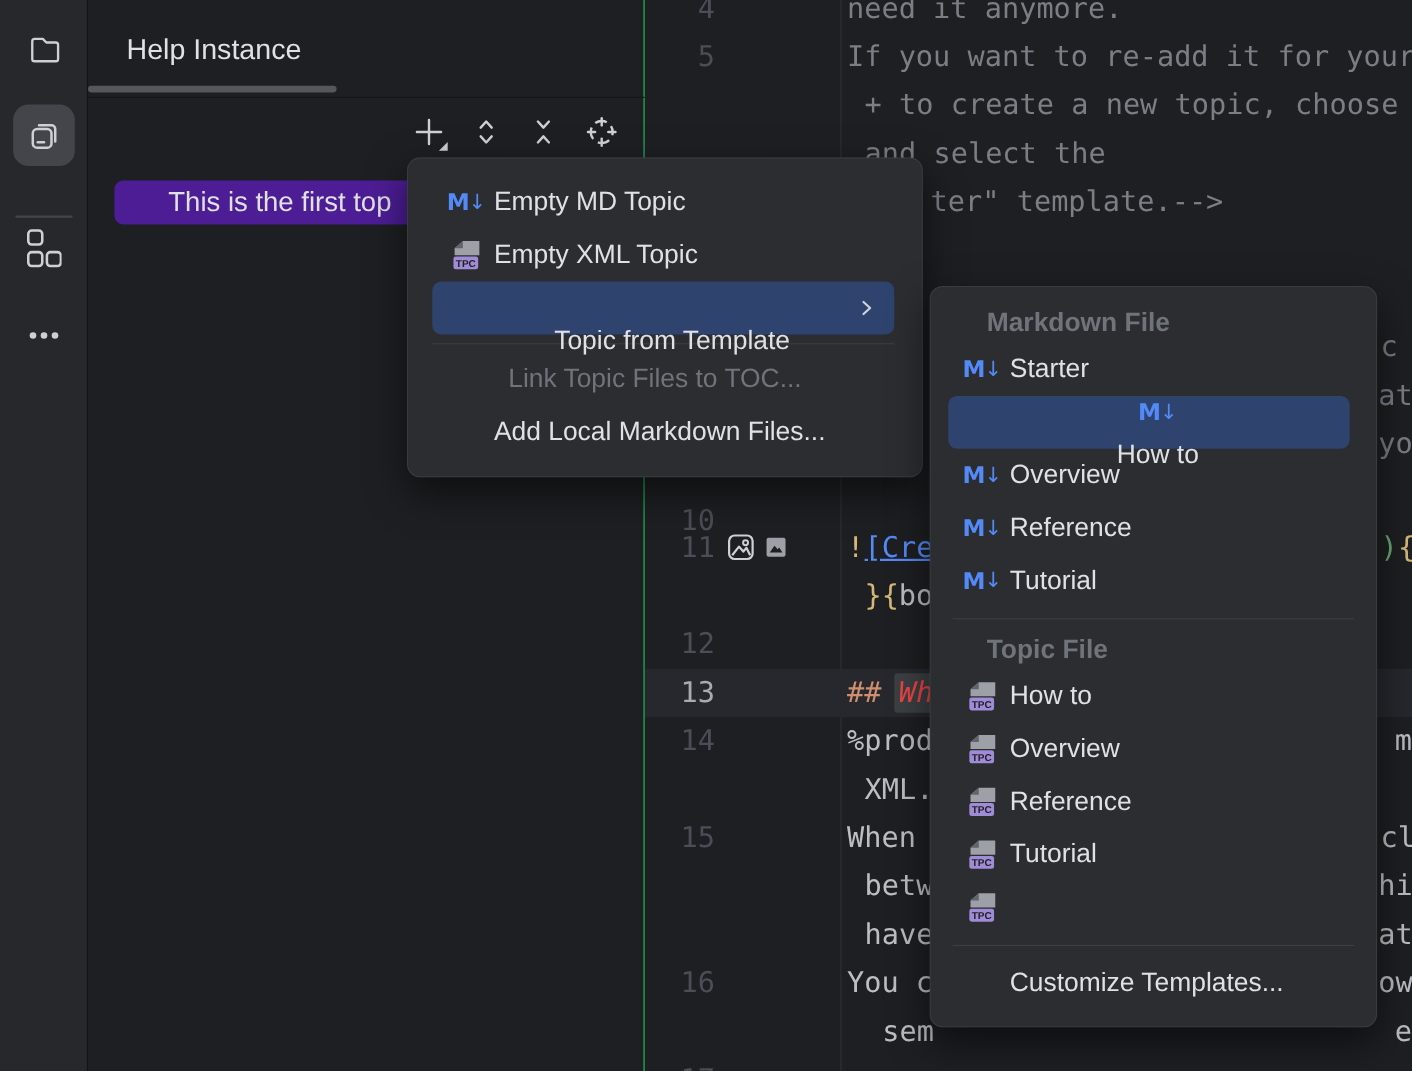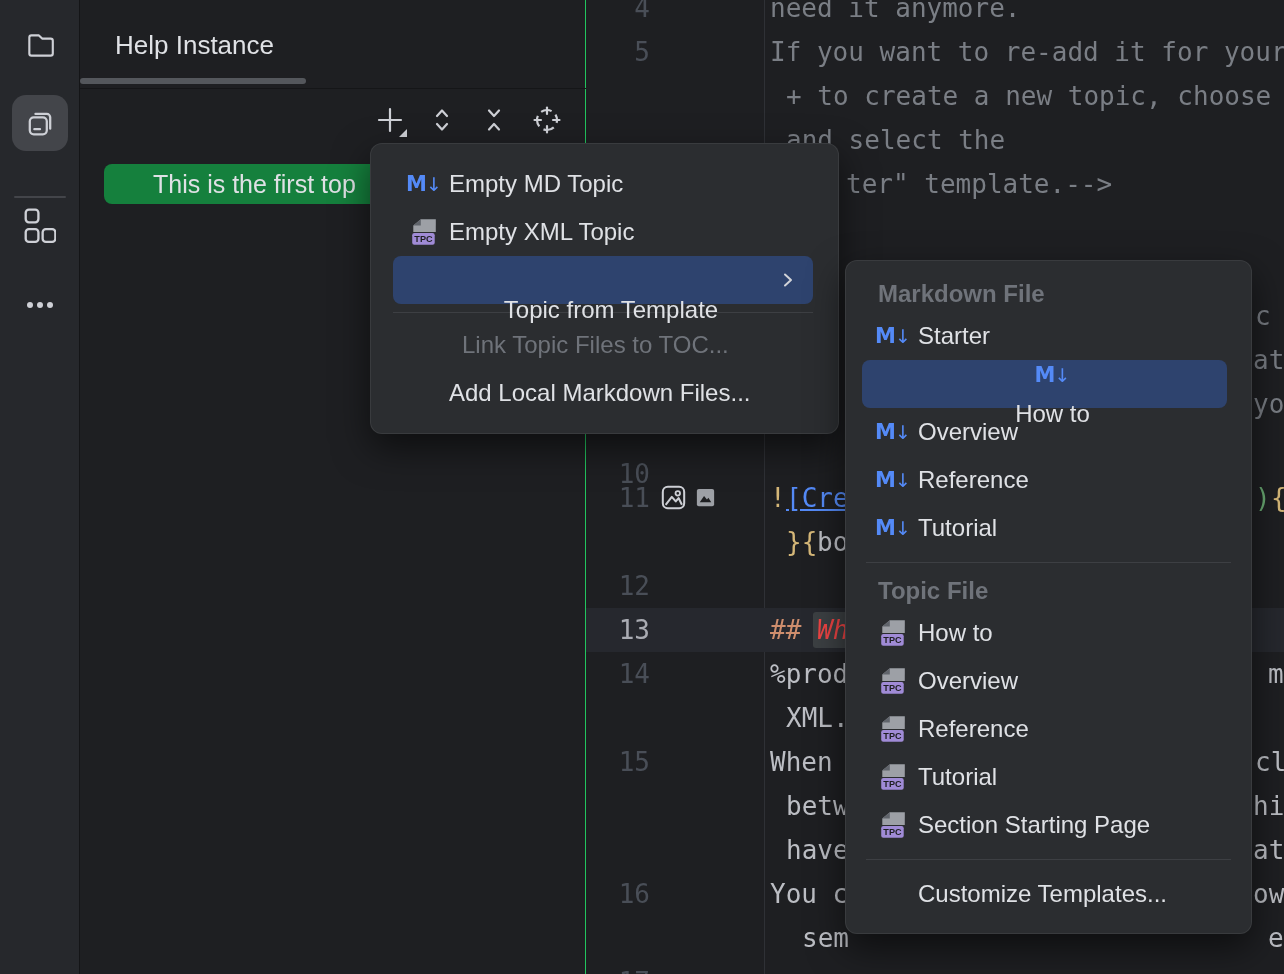--- a/index.html
+++ b/index.html
@@ -34,37 +34,37 @@
     border-right:1px solid #22c55e;box-sizing:border-box;}
   .tw-title{position:absolute;left:35px;top:30px;font-size:26px;color:#DFE1E5;}
   .hbar{position:absolute;left:0px;top:78px;width:226px;height:6px;background:#54575C;border-radius:3px;}
   .hborder{position:absolute;left:0;top:88px;width:506px;height:1px;background:#151618;}
   .toc-label{position:absolute;left:27px;top:90px;height:60px;line-height:60px;font-size:26px;color:#70747B;}
   .tbtn{position:absolute;top:102px;width:36px;height:36px;display:flex;align-items:center;
     justify-content:center;border-radius:6px;}
   .tri{position:absolute;right:1px;bottom:1px;width:0;height:0;
     border-left:8px solid transparent;border-bottom:8px solid #CED0D6;}
   .toc-item{position:absolute;left:24px;top:164px;width:280px;height:40px;border-radius:8px;
-    background:#15803d;overflow:hidden;}
+    background:#4c1d95;overflow:hidden;}
   .toc-item span{display:block;padding-left:49px;line-height:40px;font-size:25px;color:#DFE1E5;white-space:nowrap;}
 
   
   .menu{position:absolute;background:#2B2D30;border:1px solid rgba(255,255,255,.07);
     border-radius:12px;box-shadow:0 14px 36px rgba(0,0,0,.55);box-sizing:border-box;z-index:10;}
   #menu1{left:370px;top:143px;width:469px;padding:16px 0;}
   #menu2{left:845px;top:260px;width:407px;padding:15px 0;z-index:11;}
   .mitem{display:flex;align-items:center;height:48px;border-radius:8px;font-size:24px;
     color:#DFE1E5;position:relative;gap:10px;}
   #menu1 .mitem{margin:0 25px 0 22px;padding-left:16px;}
   #menu2 .mitem{margin:0 24px 0 16px;padding-left:16px;}
   .mitem.sel{background:#2E436E;flex-direction:column;}
   .mitem.dis{color:#6F737A;gap:23px;}
   .icon-slot{width:30px;height:30px;display:flex;align-items:center;justify-content:center;flex:none;}
   .mlabel{white-space:nowrap;}
-  .mhead{height:36px;line-height:36px;padding-left:32px;font-size:24px;font-weight:600;color:#6F737A;}
+  .mhead{height:36px;line-height:36px;padding-left:51px;font-size:24px;font-weight:600;color:#6F737A;}
   .msep{height:1px;background:#3D3F43;}
   #menu1 .msep{margin:8px 25px 8px 22px;}
   #menu2 .msep{margin:10px 20px;}
   .chev{position:absolute;right:16px;top:15px;}
   .mdico{font-family:"DejaVu Sans",sans-serif;font-weight:700;color:#548AF7;font-size:21px;
     display:inline-flex;align-items:center;line-height:1;}
   .mdico .arr{font-size:19px;margin-left:-1px;font-weight:400;}
 </style>
 </head>
 <body>
@@ -316,21 +316,20 @@
       </div>
       <div class="mitem">
         <span class="icon-slot">
           <svg width="30" height="30" viewBox="0 0 28 28">
             <path d="M11 2 H25 V14 H4 V8 Z" fill="#9DA0A6"></path>
             <path d="M11 2 V8 H4 Z" fill="#60646B"></path>
             <rect x="3" y="15" width="21" height="11" rx="2" fill="#A08BD6"></rect>
             <text x="13.5" y="23.7" font-size="8.5" font-weight="700" text-anchor="middle" fill="#1E1F22" font-family="Liberation Sans, sans-serif">TPC</text>
           </svg>
         </span>
-        <span class="mlabel">Section Starting Page</span>
       </div>
       <div class="msep"></div>
       <div class="mitem">
         <span class="icon-slot"></span>
         <span class="mlabel">Customize Templates...</span>
       </div>
     </div>
 
 </div>
 

